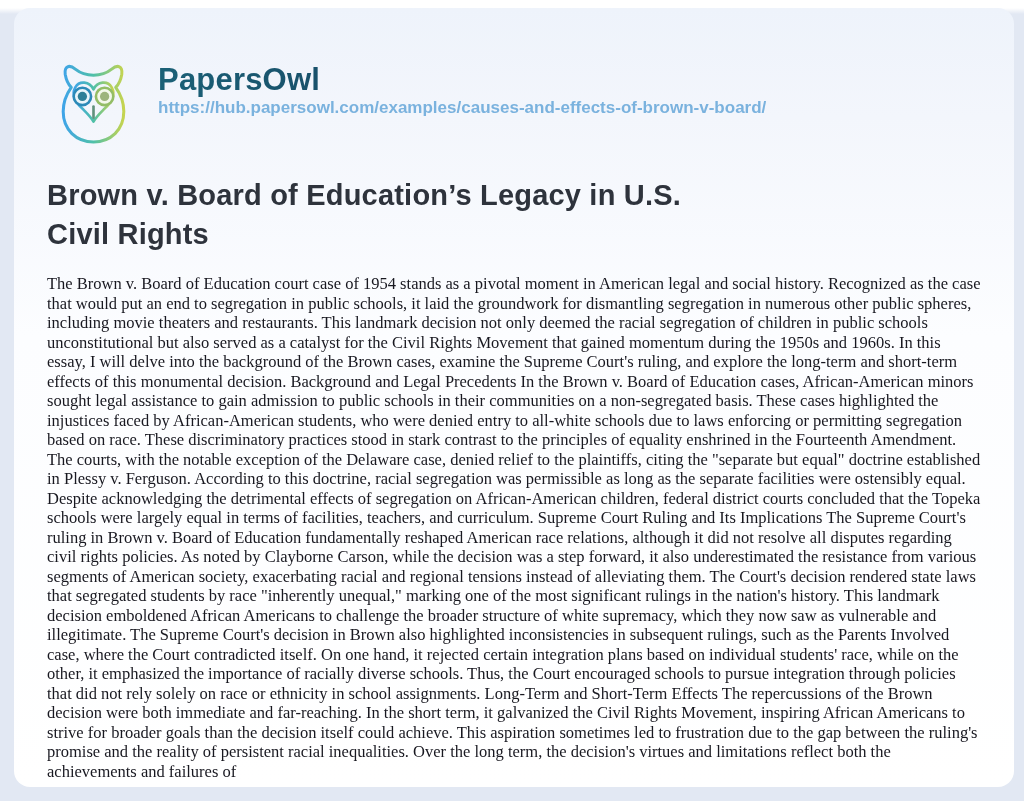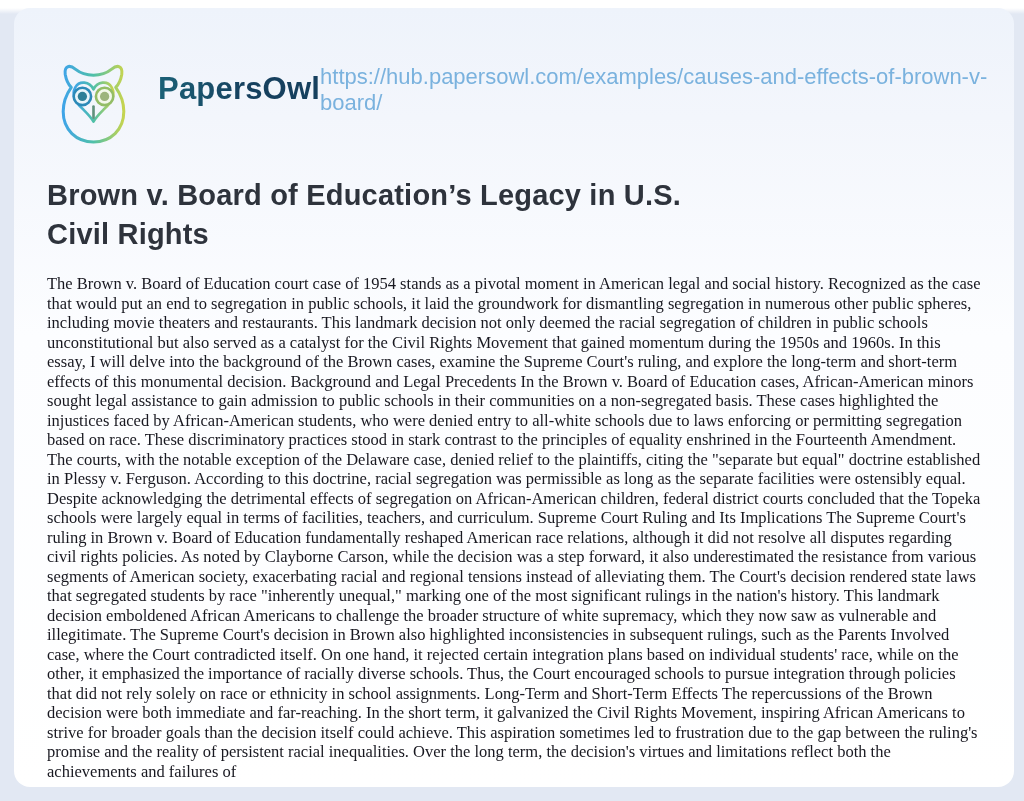--- a/index.html
+++ b/index.html
@@ -29,37 +29,36 @@
     display: flex;
     align-items: flex-start;
     gap: 16px;
     margin: 46px 0 0 31px;
   }
   .owl-logo {
     width: 97px;
     height: 97px;
     flex: 0 0 auto;
   }
-  .brand-col { display: flex; flex-direction: row; align-items: center; }
+  .brand-col { display: flex; flex-direction: column; }
   .brand-name {
     font-size: 31px;
     font-weight: 700;
     letter-spacing: 0.2px;
     margin-top: 8px;
     background: linear-gradient(90deg, #1b6177 0%, var(--brand-navy, #16405e) 55%);
     -webkit-background-clip: text;
     background-clip: text;
     -webkit-text-fill-color: transparent;
     color: var(--brand-navy, #16405e);
   }
   .page-url {
-    font-size: 22px;
-    font-weight: 400;
+    font-size: 17px;
+    font-weight: 700;
     color: var(--url-blue, #7ab2de);
-    margin-top: 10px;
     text-decoration: none;
     cursor: pointer;
   }
   .article-title {
     margin: 25px 33px 0 33px;
     max-width: 700px;
     font-size: 29px;
     line-height: 39px;
     font-weight: 700;
     letter-spacing: 0.2px;

